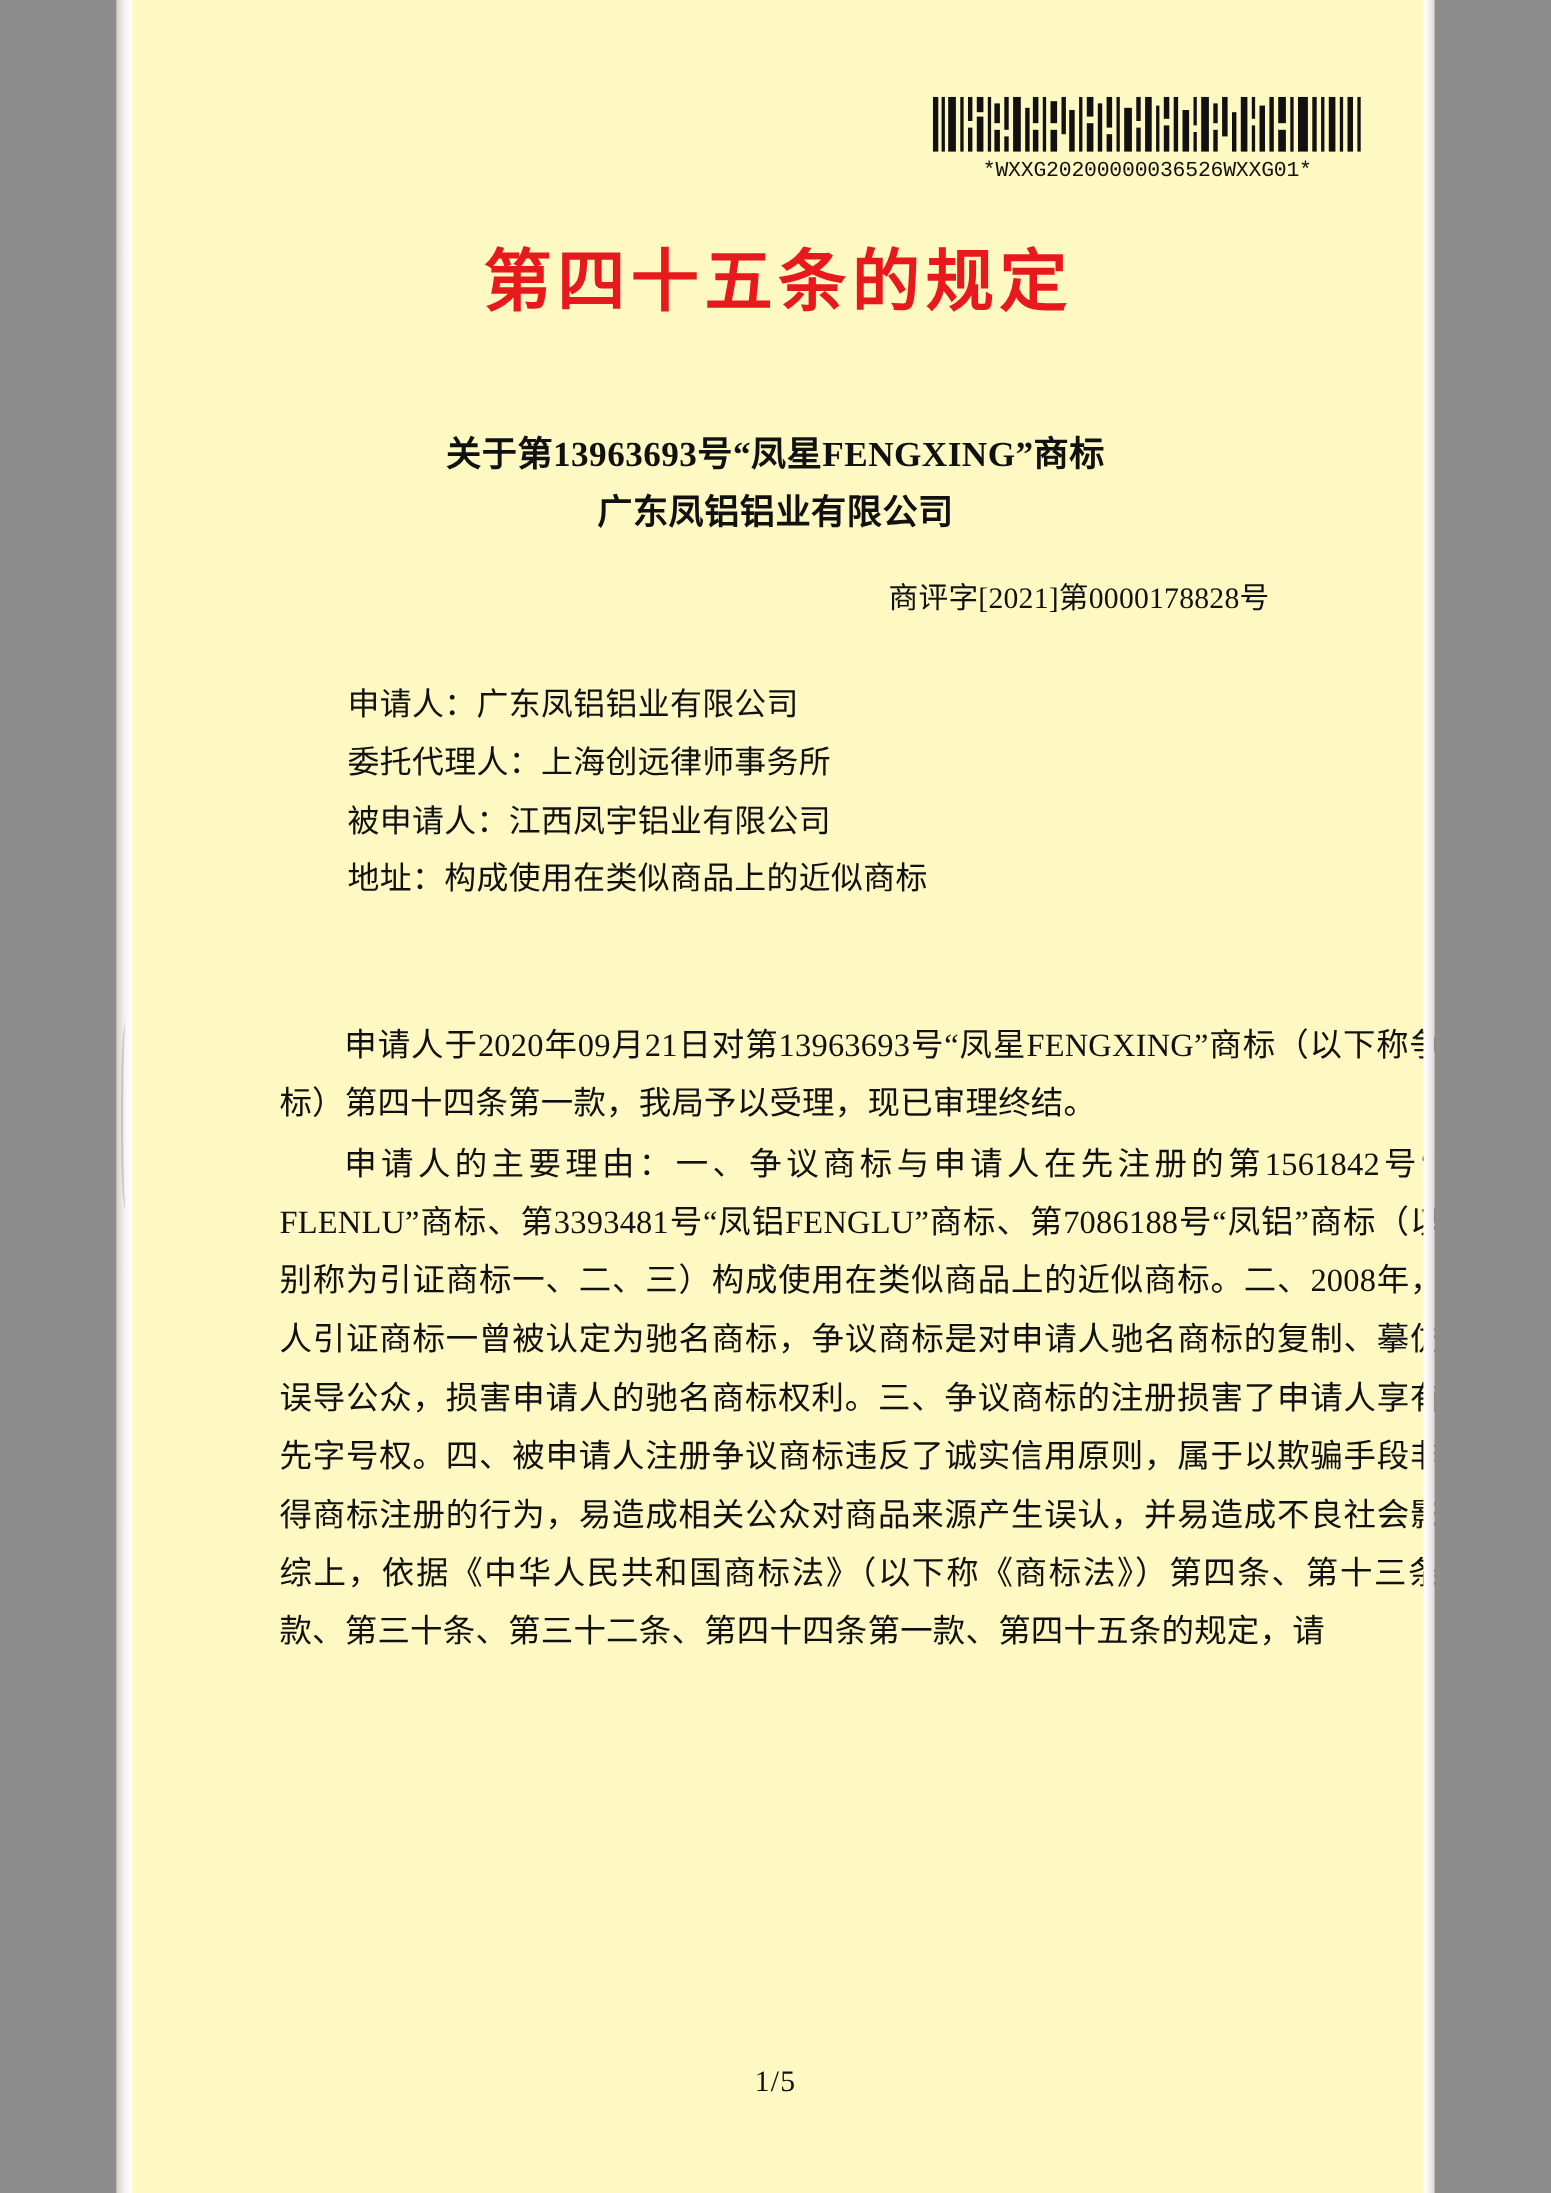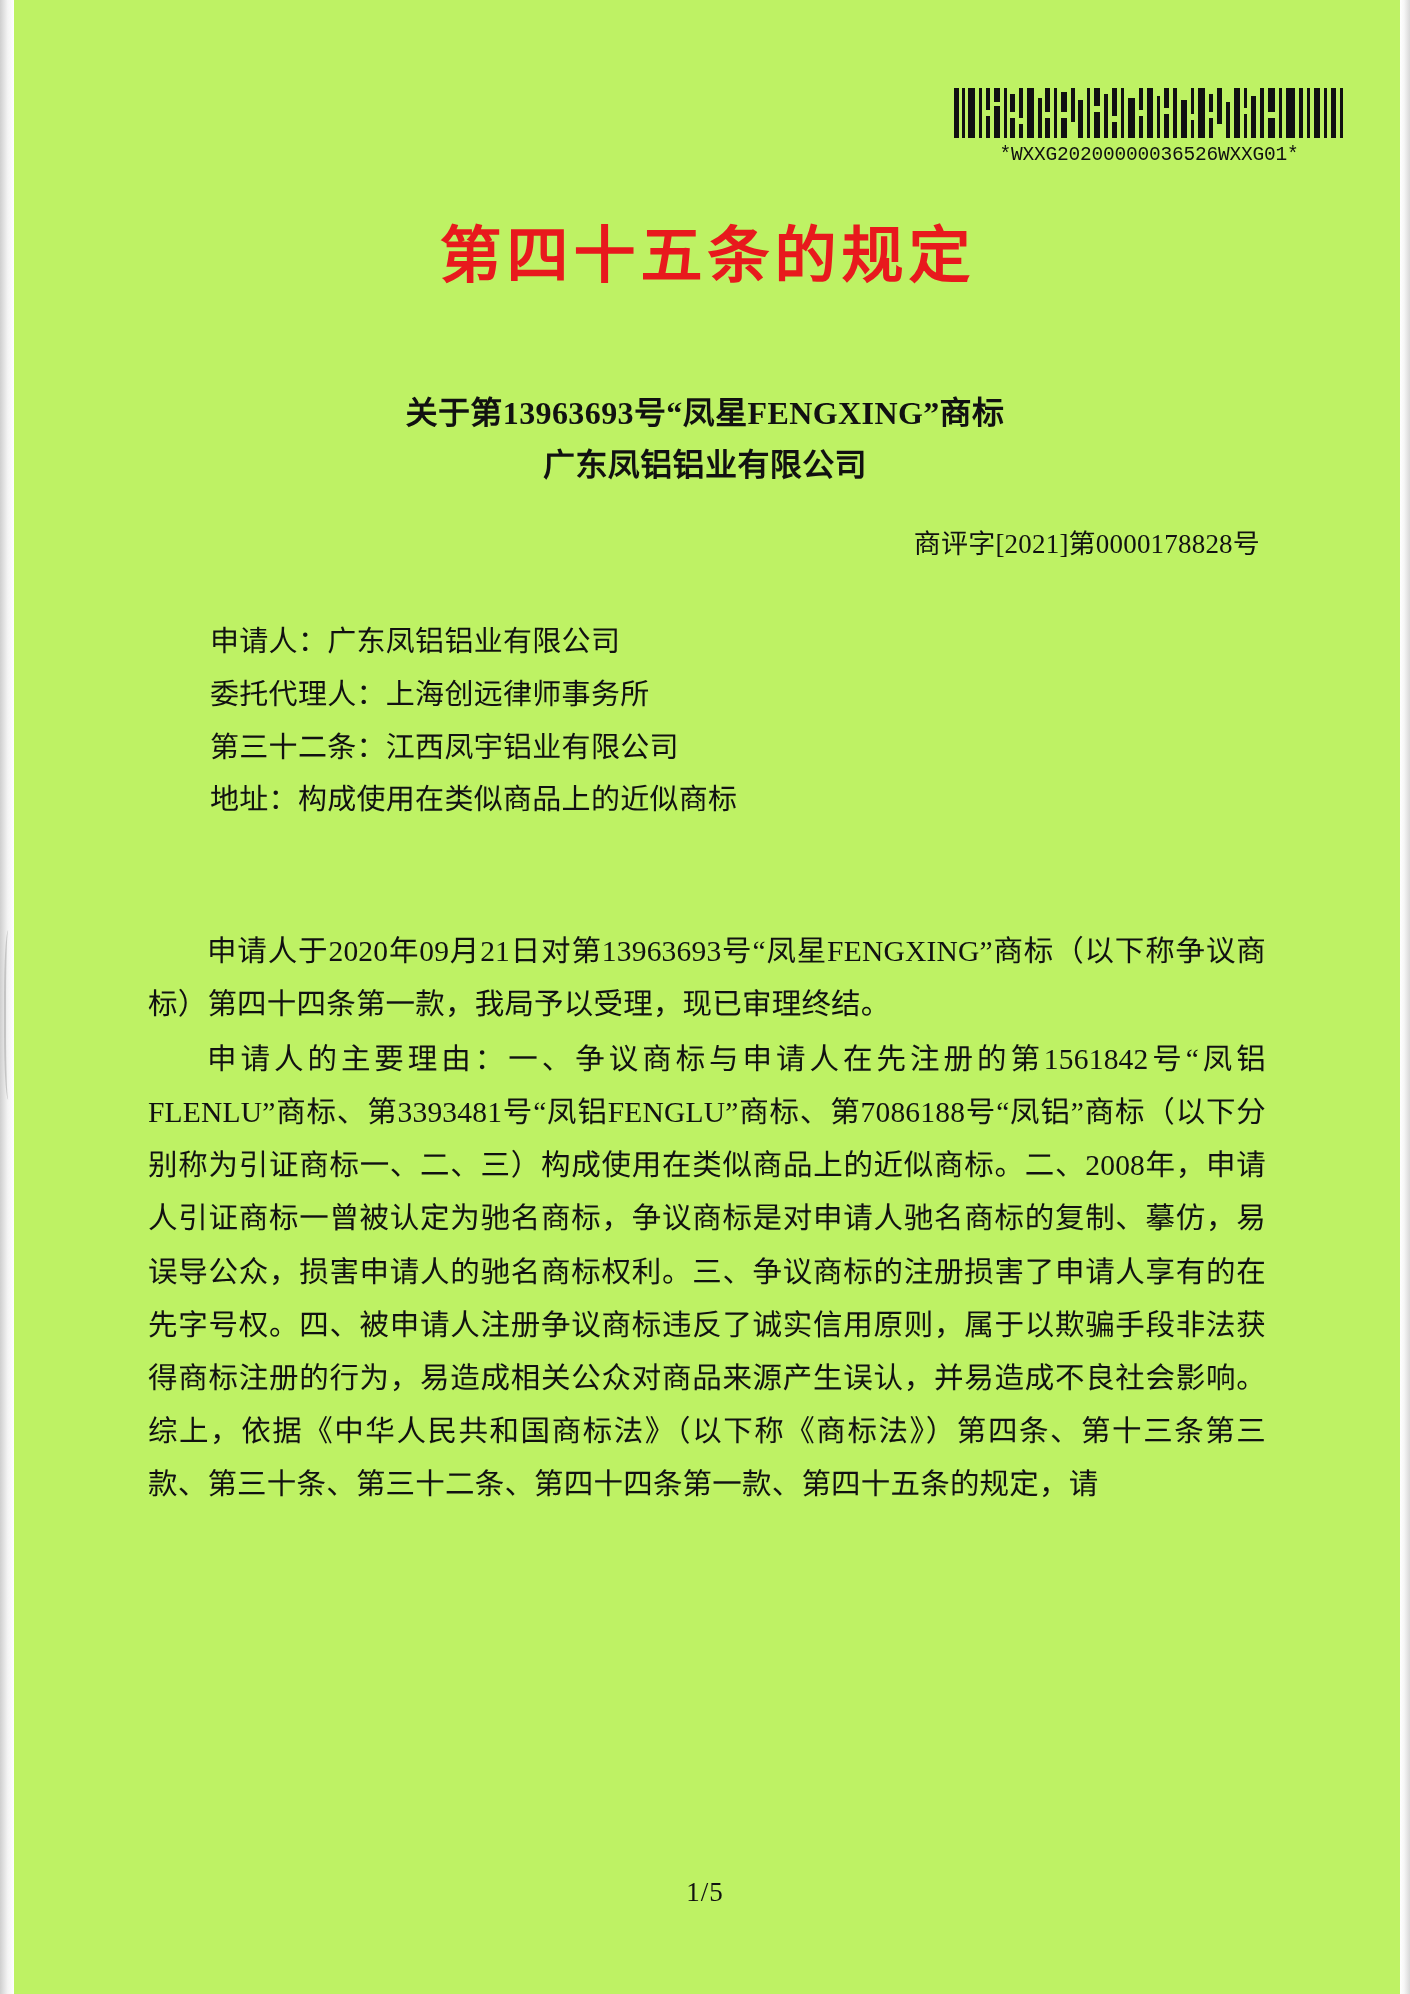--- a/index.html
+++ b/index.html
@@ -2,24 +2,24 @@
 <html lang="zh-CN"><head>
 <meta charset="utf-8">
 <style>
   html, body {
     margin: 0;
     padding: 0;
     background: #8d8d8d;
   }
   .page {
     position: relative;
-    width: 1410px;
+    width: 1198px;
     height: 1994px;
     margin: 0 auto;
-    background: #bef264;
+    background: #fef9c3;
     overflow: hidden;
     font-family: "Liberation Serif", "DejaVu Serif", serif;
     color: #111111;
     box-sizing: border-box;
   }
   
   .page::before {
     content: "";
     position: absolute;
     left: 0; top: 0; bottom: 0;
@@ -226,21 +226,21 @@
   <div class="doc-title">
     <div>关于第13963693号“凤星FENGXING”商标</div>
     <div>广东凤铝铝业有限公司</div>
   </div>
 
   <div class="doc-number">商评字[2021]第0000178828号</div>
 
   <div class="parties">
     <div class="line">申请人：广东凤铝铝业有限公司</div>
     <div class="line">委托代理人：上海创远律师事务所</div>
-    <div class="line">第三十二条：江西凤宇铝业有限公司</div>
+    <div class="line">被申请人：江西凤宇铝业有限公司</div>
     <div class="line">地址：构成使用在类似商品上的近似商标</div>
   </div>
 
   <div class="body-text">
     <p>申请人于2020年09月21日对第13963693号“凤星FENGXING”商标（以下称争议商标）第四十四条第一款，我局予以受理，现已审理终结。</p>
     <p>申请人的主要理由：一、争议商标与申请人在先注册的第1561842号“凤铝 FLENLU”商标、第3393481号“凤铝FENGLU”商标、第7086188号“凤铝”商标（以下分别称为引证商标一、二、三）构成使用在类似商品上的近似商标。二、2008年，申请人引证商标一曾被认定为驰名商标，争议商标是对申请人驰名商标的复制、摹仿，易误导公众，损害申请人的驰名商标权利。三、争议商标的注册损害了申请人享有的在先字号权。四、被申请人注册争议商标违反了诚实信用原则，属于以欺骗手段非法获得商标注册的行为，易造成相关公众对商品来源产生误认，并易造成不良社会影响。综上，依据《中华人民共和国商标法》（以下称《商标法》）第四条、第十三条第三款、第三十条、第三十二条、第四十四条第一款、第四十五条的规定，请</p>
   </div>
 
   <div class="page-number">1/5</div>
 

